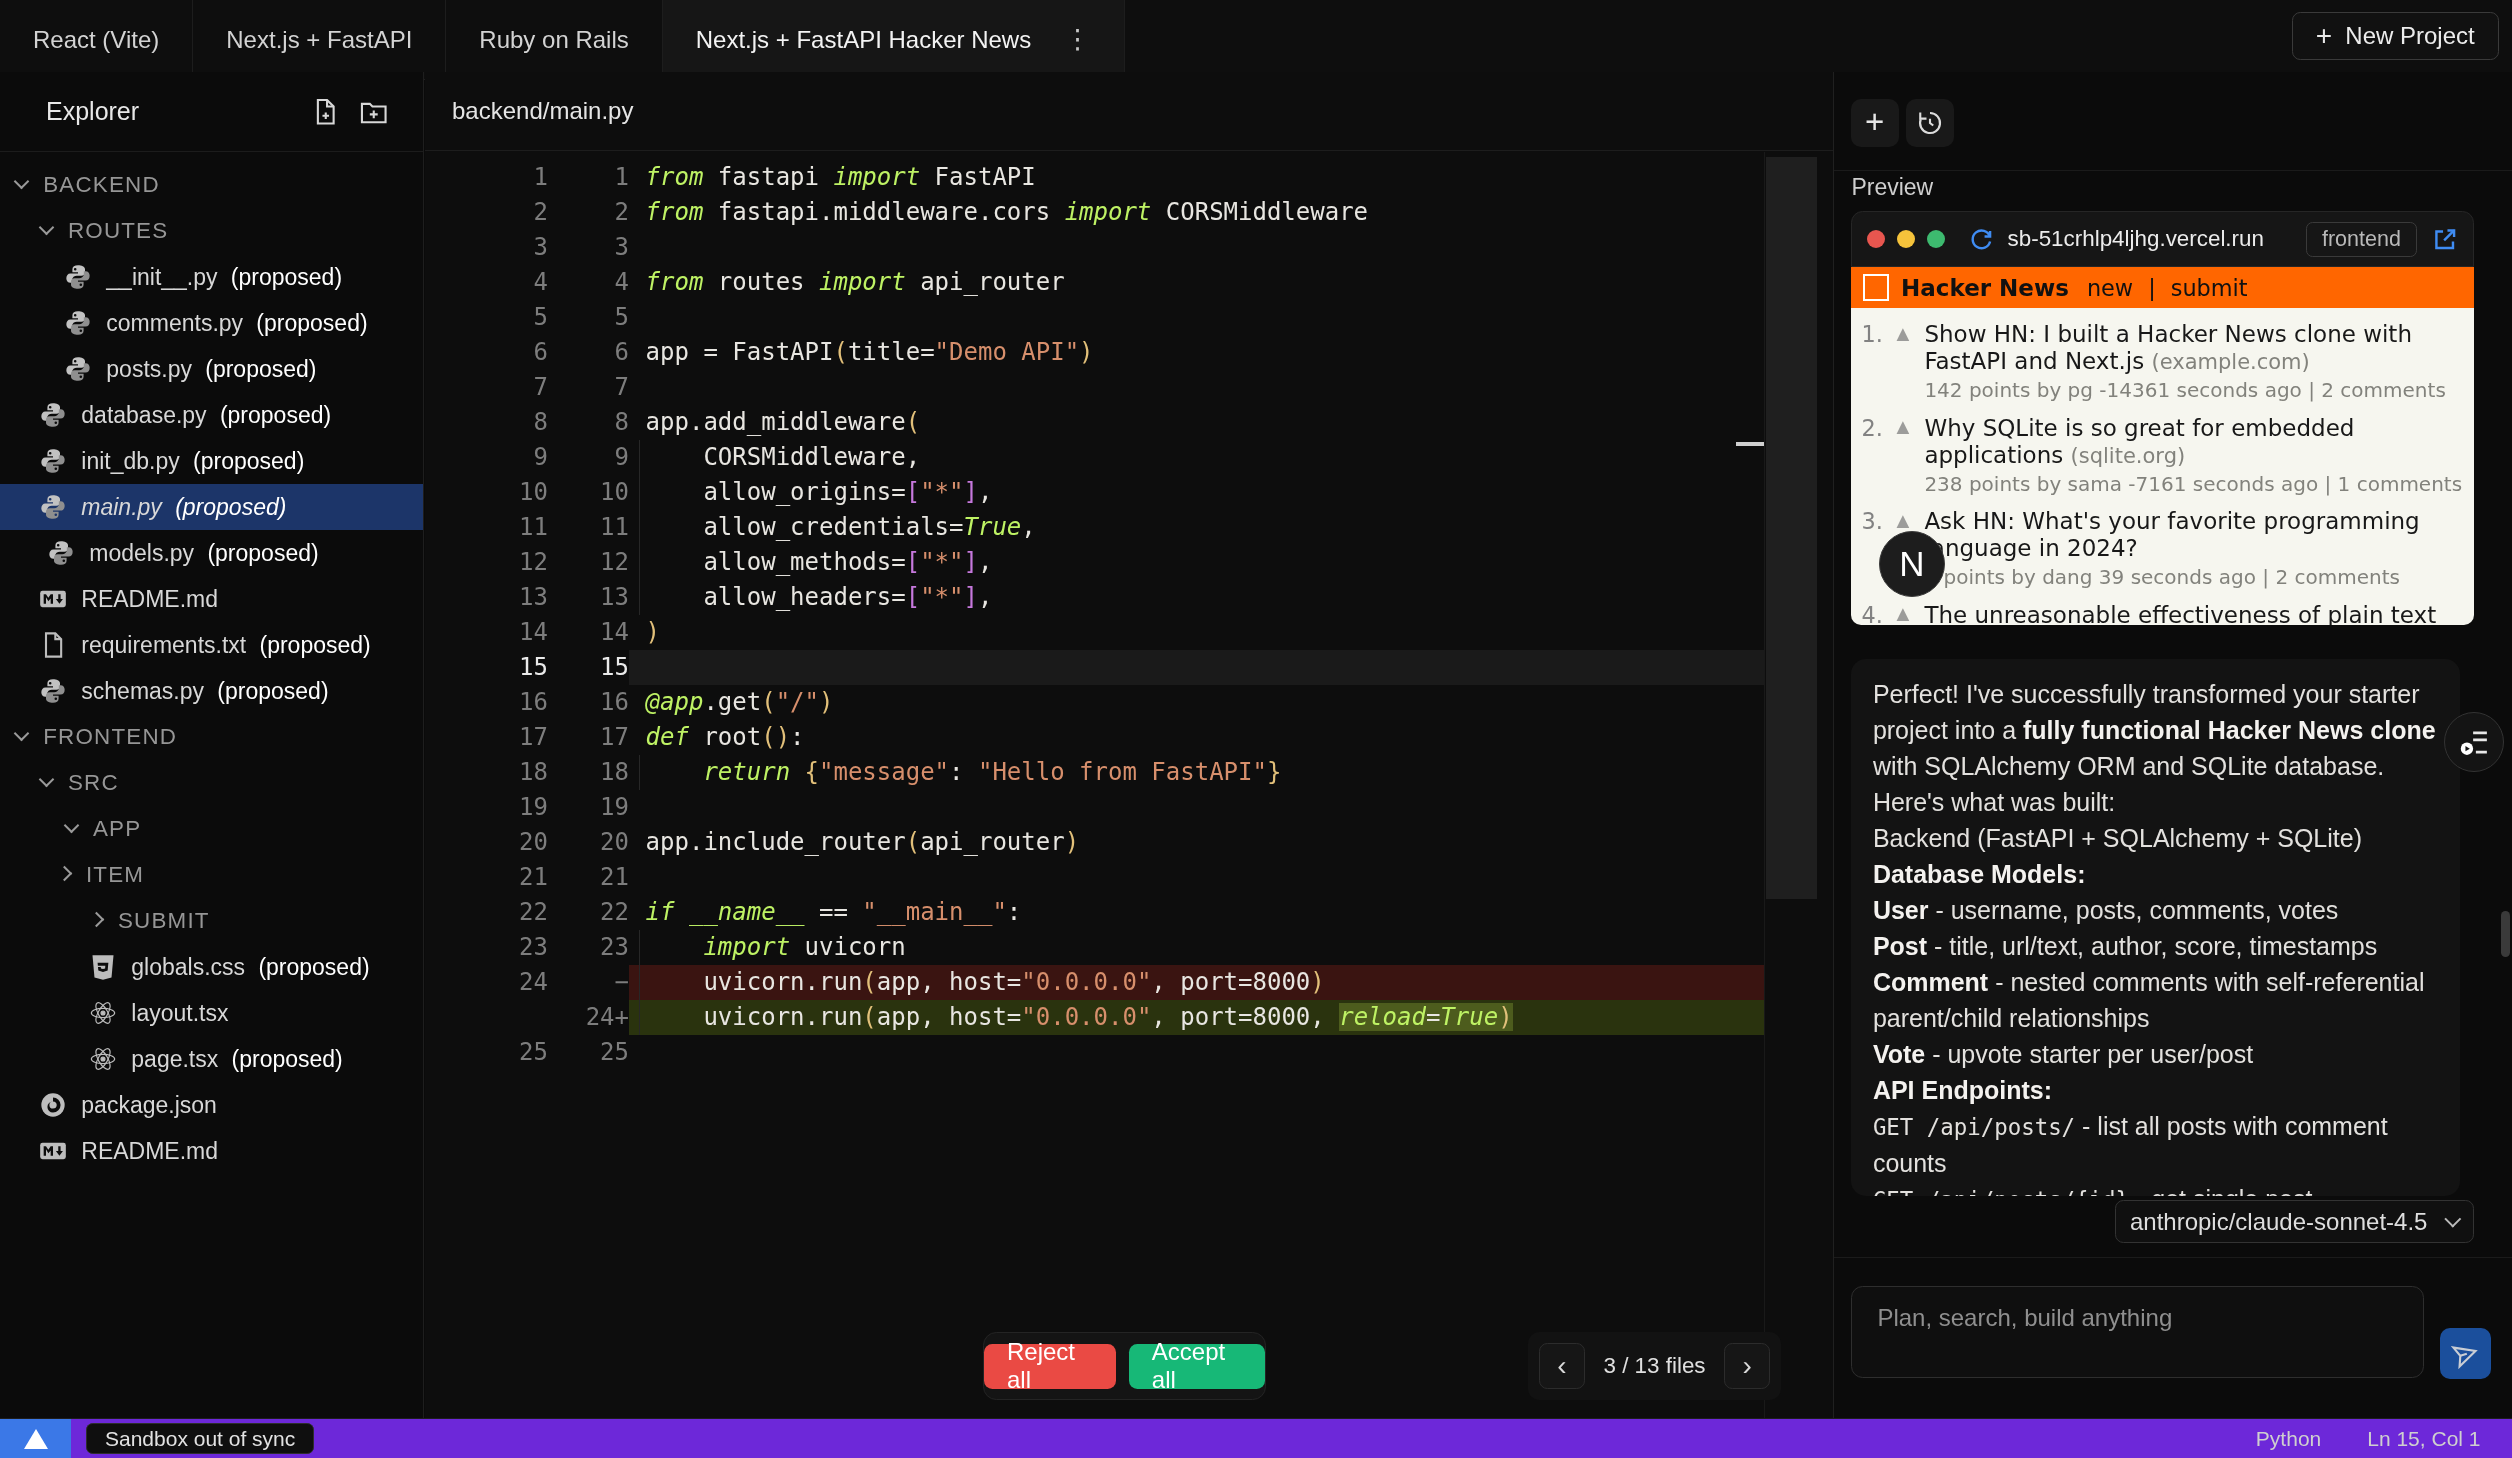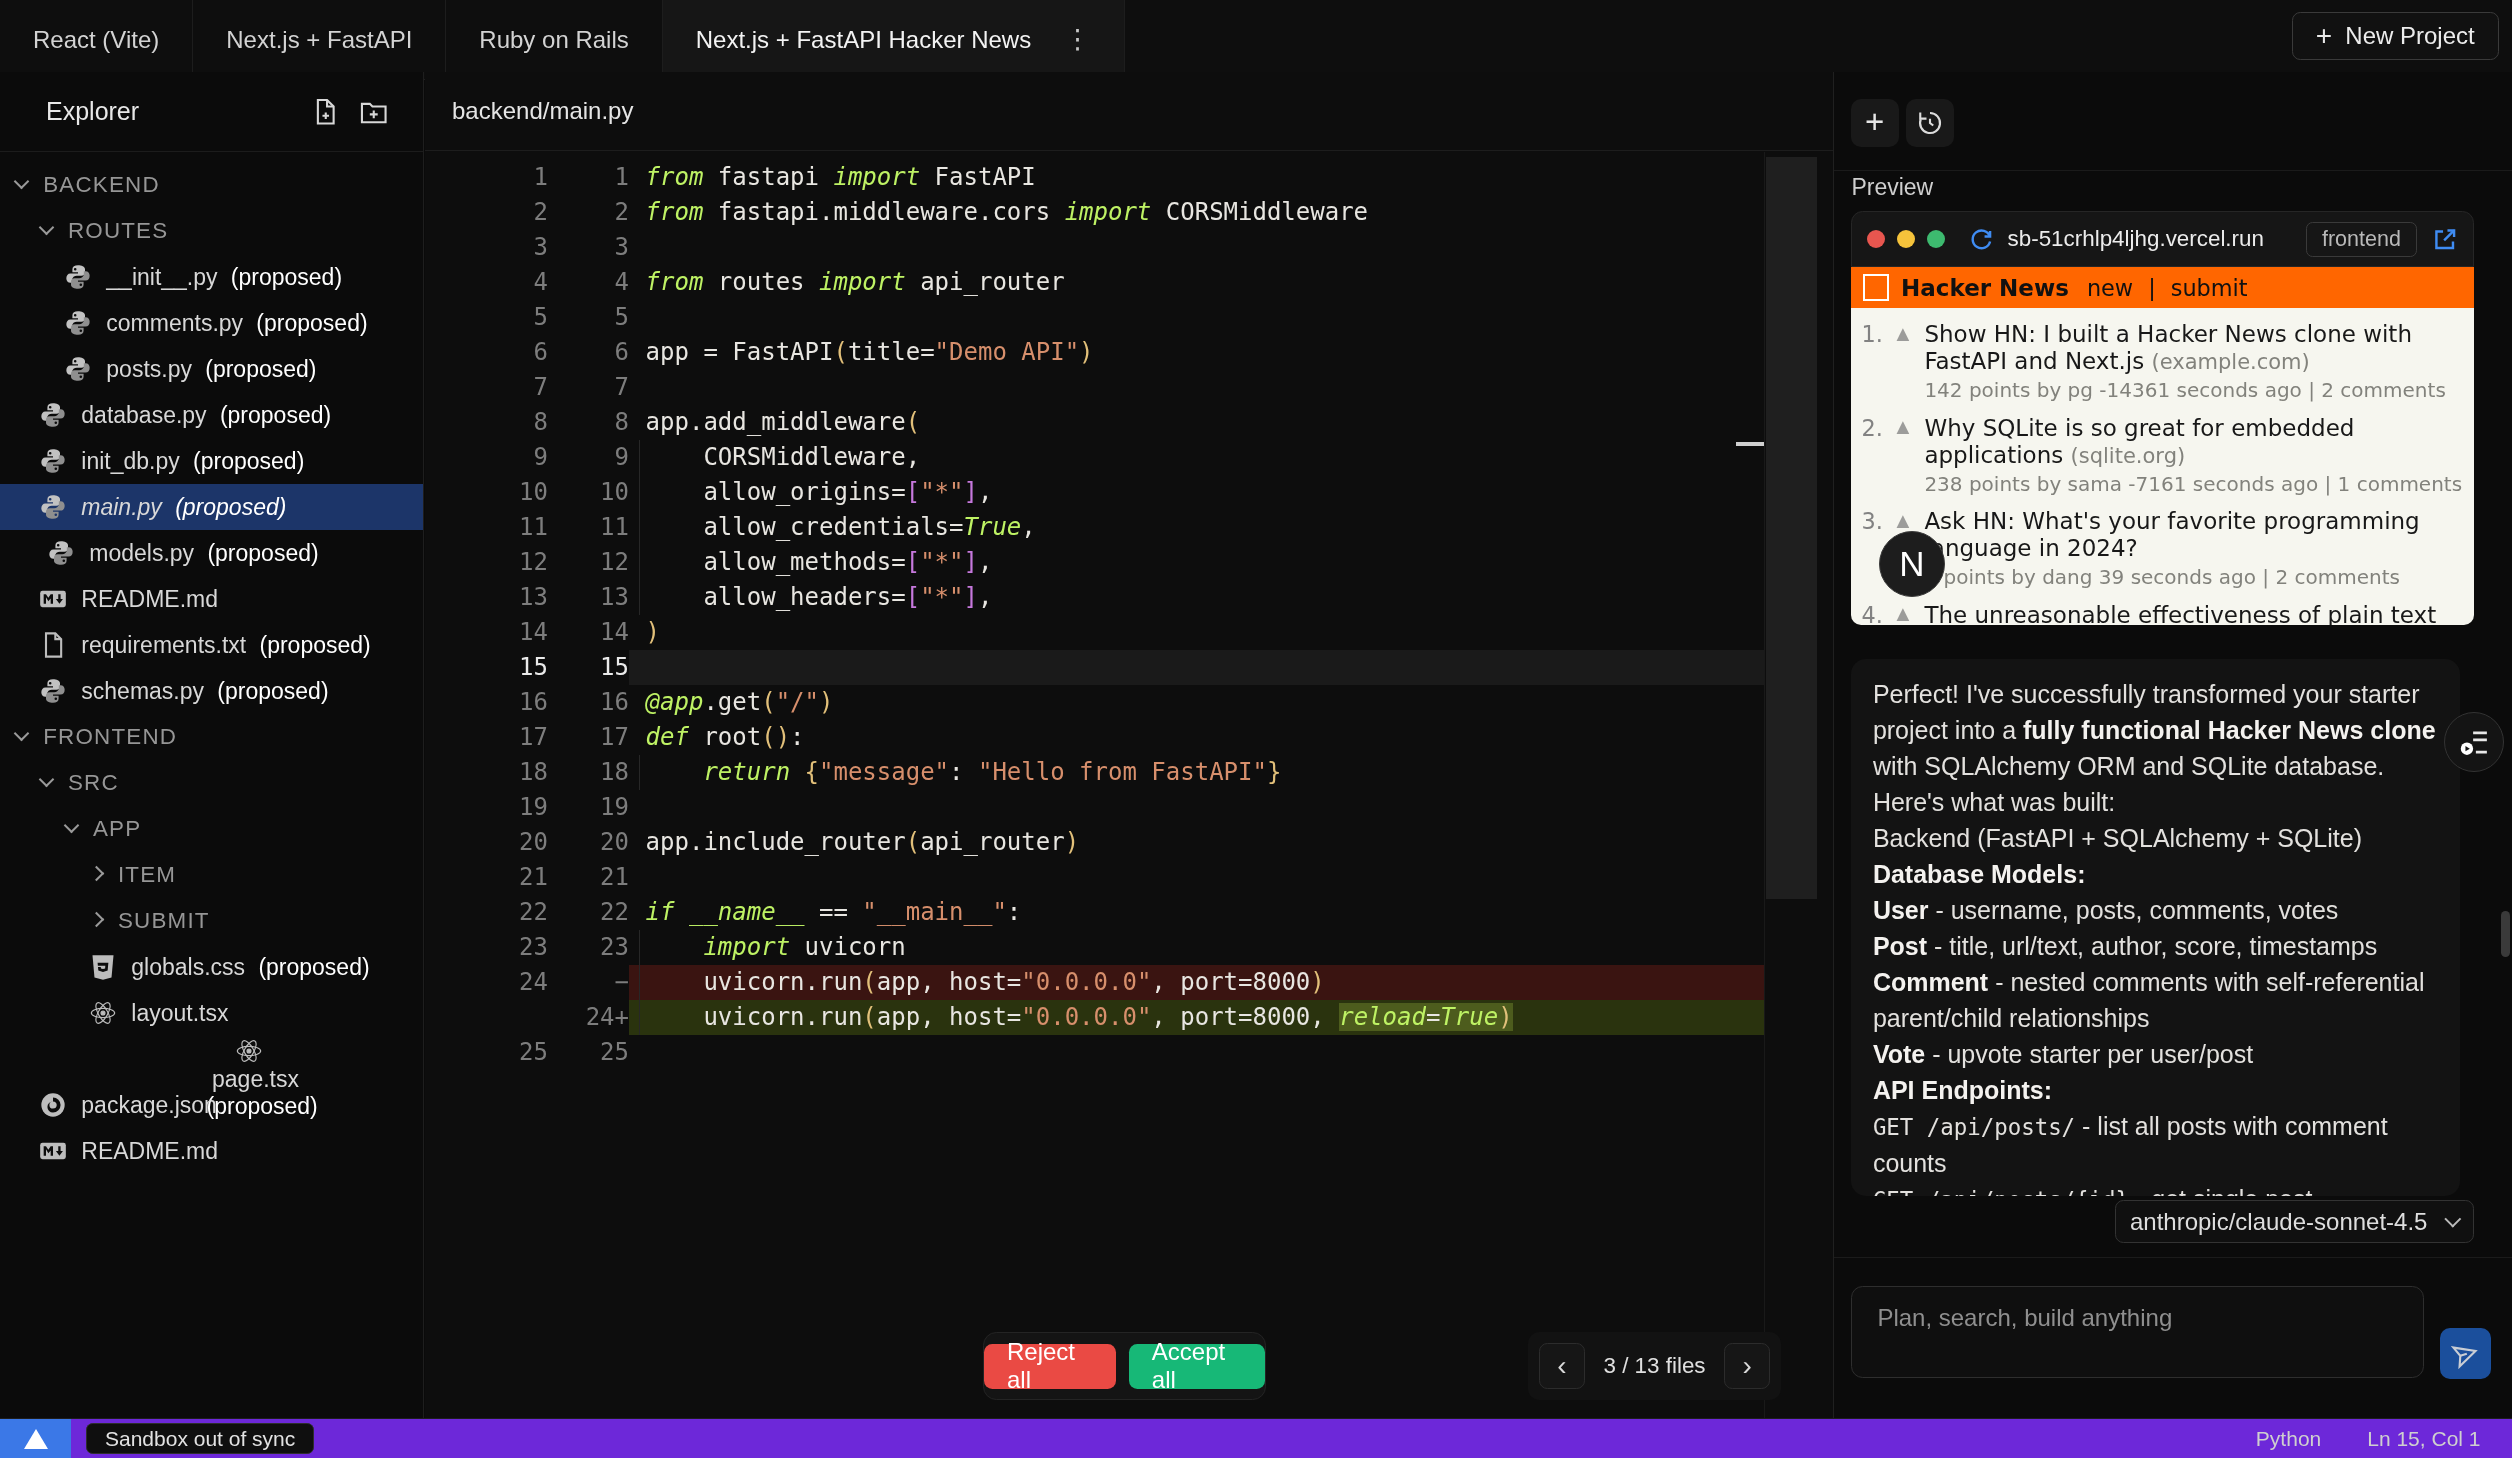--- a/index.html
+++ b/index.html
@@ -303,21 +303,21 @@
           <span class="flabel">FRONTEND</span>
         </div>
         <div class="tree-row" style="padding-left: 38px;">
           <span class="chev down"></span>
           <span class="flabel">SRC</span>
         </div>
         <div class="tree-row" style="padding-left: 63px;">
           <span class="chev down"></span>
           <span class="flabel">APP</span>
         </div>
-        <div class="tree-row" style="padding-left: 88px;">
+        <div class="tree-row" style="padding-left: 56px;">
           <span class="chev"></span>
           <span class="flabel">ITEM</span>
         </div>
         <div class="tree-row" style="padding-left: 88px;">
           <span class="chev"></span>
           <span class="flabel">SUBMIT</span>
         </div>
         <div class="tree-row" style="padding-left: 88px;">
           <span class="ficon">
             <svg viewBox="0 0 24 24">
@@ -332,21 +332,21 @@
           <span class="ficon">
             <svg viewBox="0 0 24 24" fill="none" stroke="#bdbdbd" stroke-width="1">
               <ellipse cx="12" cy="12" rx="10" ry="4"></ellipse>
               <ellipse cx="12" cy="12" rx="10" ry="4" transform="rotate(60 12 12)"></ellipse>
               <ellipse cx="12" cy="12" rx="10" ry="4" transform="rotate(120 12 12)"></ellipse>
               <circle cx="12" cy="12" r="1.7" fill="#bdbdbd"></circle>
             </svg>
           </span>
           <span class="fname">layout.tsx</span>
         </div>
-        <div class="tree-row" style="padding-left: 88px; flex-direction: column;">
+        <div class="tree-row" style="padding-left: 88px;">
           <span class="ficon">
             <svg viewBox="0 0 24 24" fill="none" stroke="#bdbdbd" stroke-width="1">
               <ellipse cx="12" cy="12" rx="10" ry="4"></ellipse>
               <ellipse cx="12" cy="12" rx="10" ry="4" transform="rotate(60 12 12)"></ellipse>
               <ellipse cx="12" cy="12" rx="10" ry="4" transform="rotate(120 12 12)"></ellipse>
               <circle cx="12" cy="12" r="1.7" fill="#bdbdbd"></circle>
             </svg>
           </span>
           <span class="fname">page.tsx</span>
           <span class="proposed">(proposed)</span>

